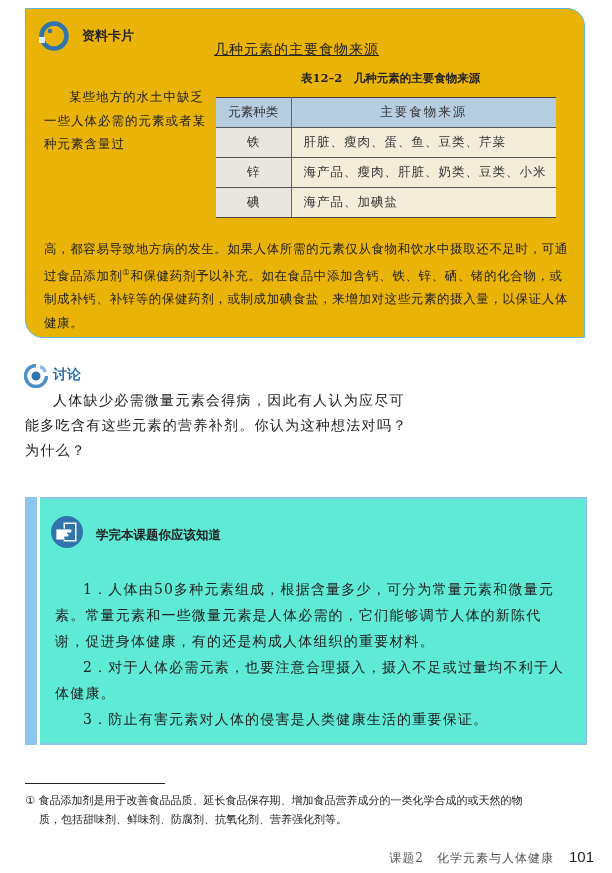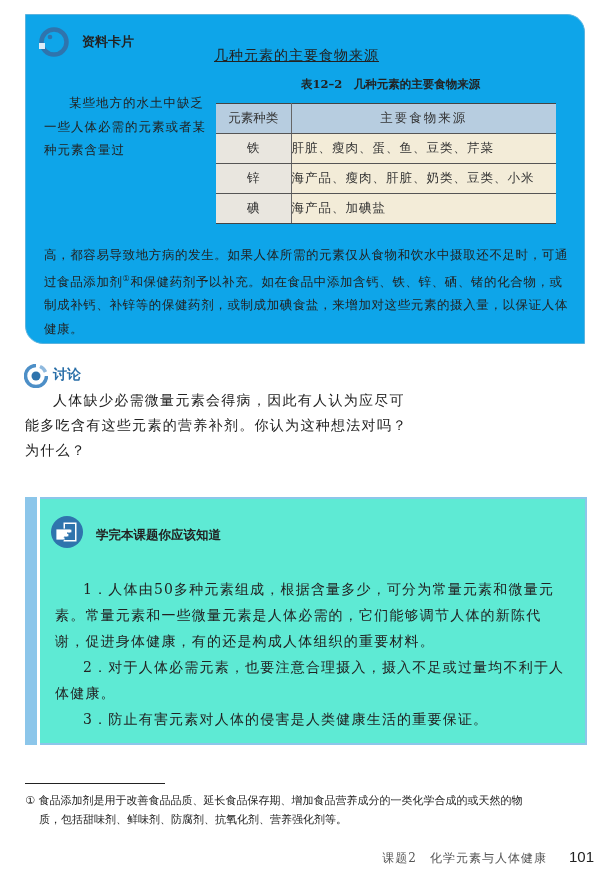--- a/index.html
+++ b/index.html
@@ -1,36 +1,36 @@
 <!DOCTYPE html>
 <html><head>
 <meta charset="utf-8">
 <style>
   * { box-sizing: border-box; margin: 0; padding: 0; }
   html, body { width: 612px; height: 873px; background: #ffffff; overflow: hidden; }
   body { position: relative; font-family: "DejaVu Serif", "Liberation Serif", serif; color: #222; }
 
   
   .card {
-    position: absolute; left: 25px; top: 14px; width: 560px; height: 330px;
-    background: #0ea5e9; border: 1.5px solid #5bb3de; border-radius: 0 18px 0 18px;
+    position: absolute; left: 25px; top: 8px; width: 560px; height: 330px;
+    background: #eab308; border: 1.5px solid #5bb3de; border-radius: 0 18px 0 18px;
   }
   .card-icon { position: absolute; left: 12px; top: 11px; width: 32px; height: 32px; }
   .card-label { position: absolute; left: 56px; top: 18px; font-family: "DejaVu Sans", sans-serif; font-weight: bold; font-size: 13px; color: #222; }
   .card-title { position: absolute; left: 188px; top: 32px; font-size: 14px; letter-spacing: 1px; color: #222; text-decoration: underline; }
   .table-caption { position: absolute; left: 275px; top: 62px; font-size: 11.5px; font-weight: bold; color: #222; }
   .src-table {
     position: absolute; left: 190px; top: 88px; width: 340px; border-collapse: collapse; font-size: 12.5px;
   }
   .src-table th { background: #b7cde0; font-weight: normal; color: #333; height: 30px; border-top: 1.5px solid #444; border-bottom: 1px solid #555; }
   .src-table td { height: 30px; border-bottom: 1px solid #555; color: #333; }
   .src-table tr:last-child td { border-bottom: 1.5px solid #444; }
   .src-table .col-el { width: 75px; text-align: center; border-right: 1px solid #666; }
   .src-table td.col-el { background: #e9e6df; }
-  .src-table td.col-src { background: #f3ecd8; padding-left: 0; letter-spacing: 1px; }
+  .src-table td.col-src { background: #f3ecd8; padding-left: 12px; letter-spacing: 1px; }
   .src-table th.col-src { text-align: center; letter-spacing: 2px; }
 
   .side-text { position: absolute; left: 18px; top: 76px; width: 168px; font-size: 12.5px; line-height: 23.5px; letter-spacing: 1px; }
   .side-text p { text-indent: 2em; }
   .wide-text { position: absolute; left: 18px; top: 228px; width: 530px; font-size: 12.5px; line-height: 23.5px; letter-spacing: 0.6px; }
   .wide-text sup { font-size: 8px; }
 
   
   .discuss-icon { position: absolute; left: 24px; top: 364px; width: 24px; height: 24px; }
   .discuss-title { position: absolute; left: 53px; top: 366px; font-family: "DejaVu Sans", sans-serif; font-weight: bold; font-size: 14px; color: #2a6fa8; text-align: center; }
@@ -48,21 +48,21 @@
   .summary-body { position: absolute; left: 15px; top: 77px; width: 515px; font-size: 14px; line-height: 26px; letter-spacing: 1.2px; }
   .summary-body p { text-indent: 2em; }
 
   
   .foot-rule { position: absolute; left: 25px; top: 783px; width: 140px; height: 1px; background: #222; }
   .footnote { position: absolute; left: 25px; top: 791px; width: 565px; font-family: "DejaVu Sans", sans-serif; font-size: 11px; line-height: 19px; color: #222; }
   .footnote .cont { padding-left: 14px; }
 
   
   .page-footer { position: absolute; right: 18px; top: 848px; font-size: 12px; color: #555; letter-spacing: 1px; }
-  .page-num { font-family: "Liberation Sans", sans-serif; font-size: 15px; color: #222; margin-left: 22px; letter-spacing: 0; }
+  .page-num { font-family: "Liberation Sans", sans-serif; font-size: 15px; color: #222; margin-left: 15px; letter-spacing: 0; }
 </style>
 </head>
 <body>
 
 <div class="card">
   <svg class="card-icon" viewBox="0 0 32 32">
     <circle cx="16" cy="16" r="12.5" fill="none" stroke="#2f74ad" stroke-width="4.5"></circle>
     <rect x="1" y="17" width="6" height="6" fill="#dcecf8"></rect>
     <circle cx="12" cy="11" r="2.3" fill="#2f74ad"></circle>
   </svg>

